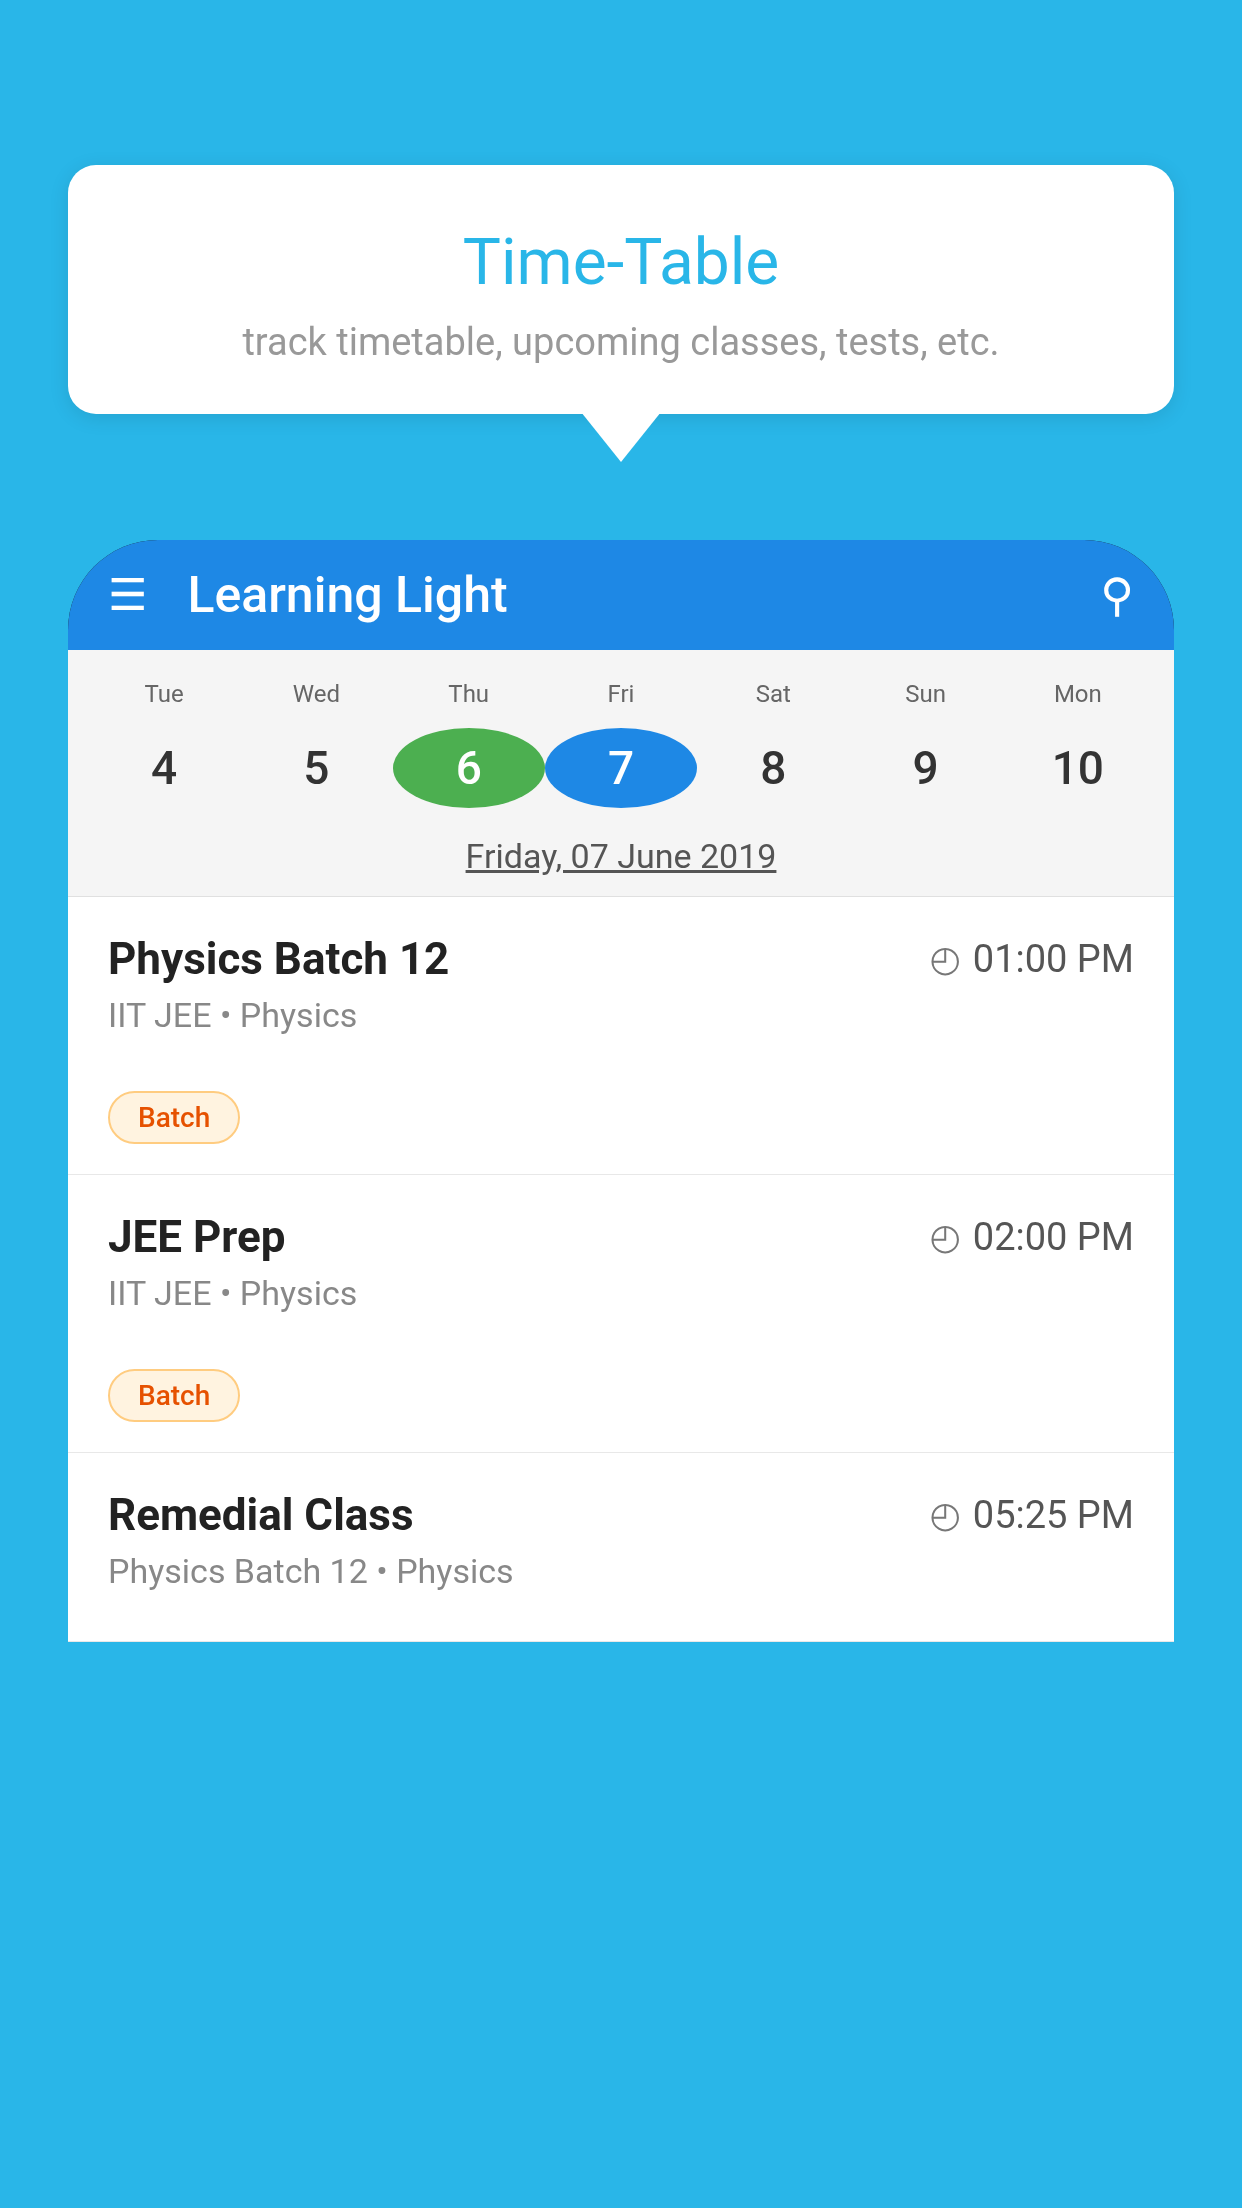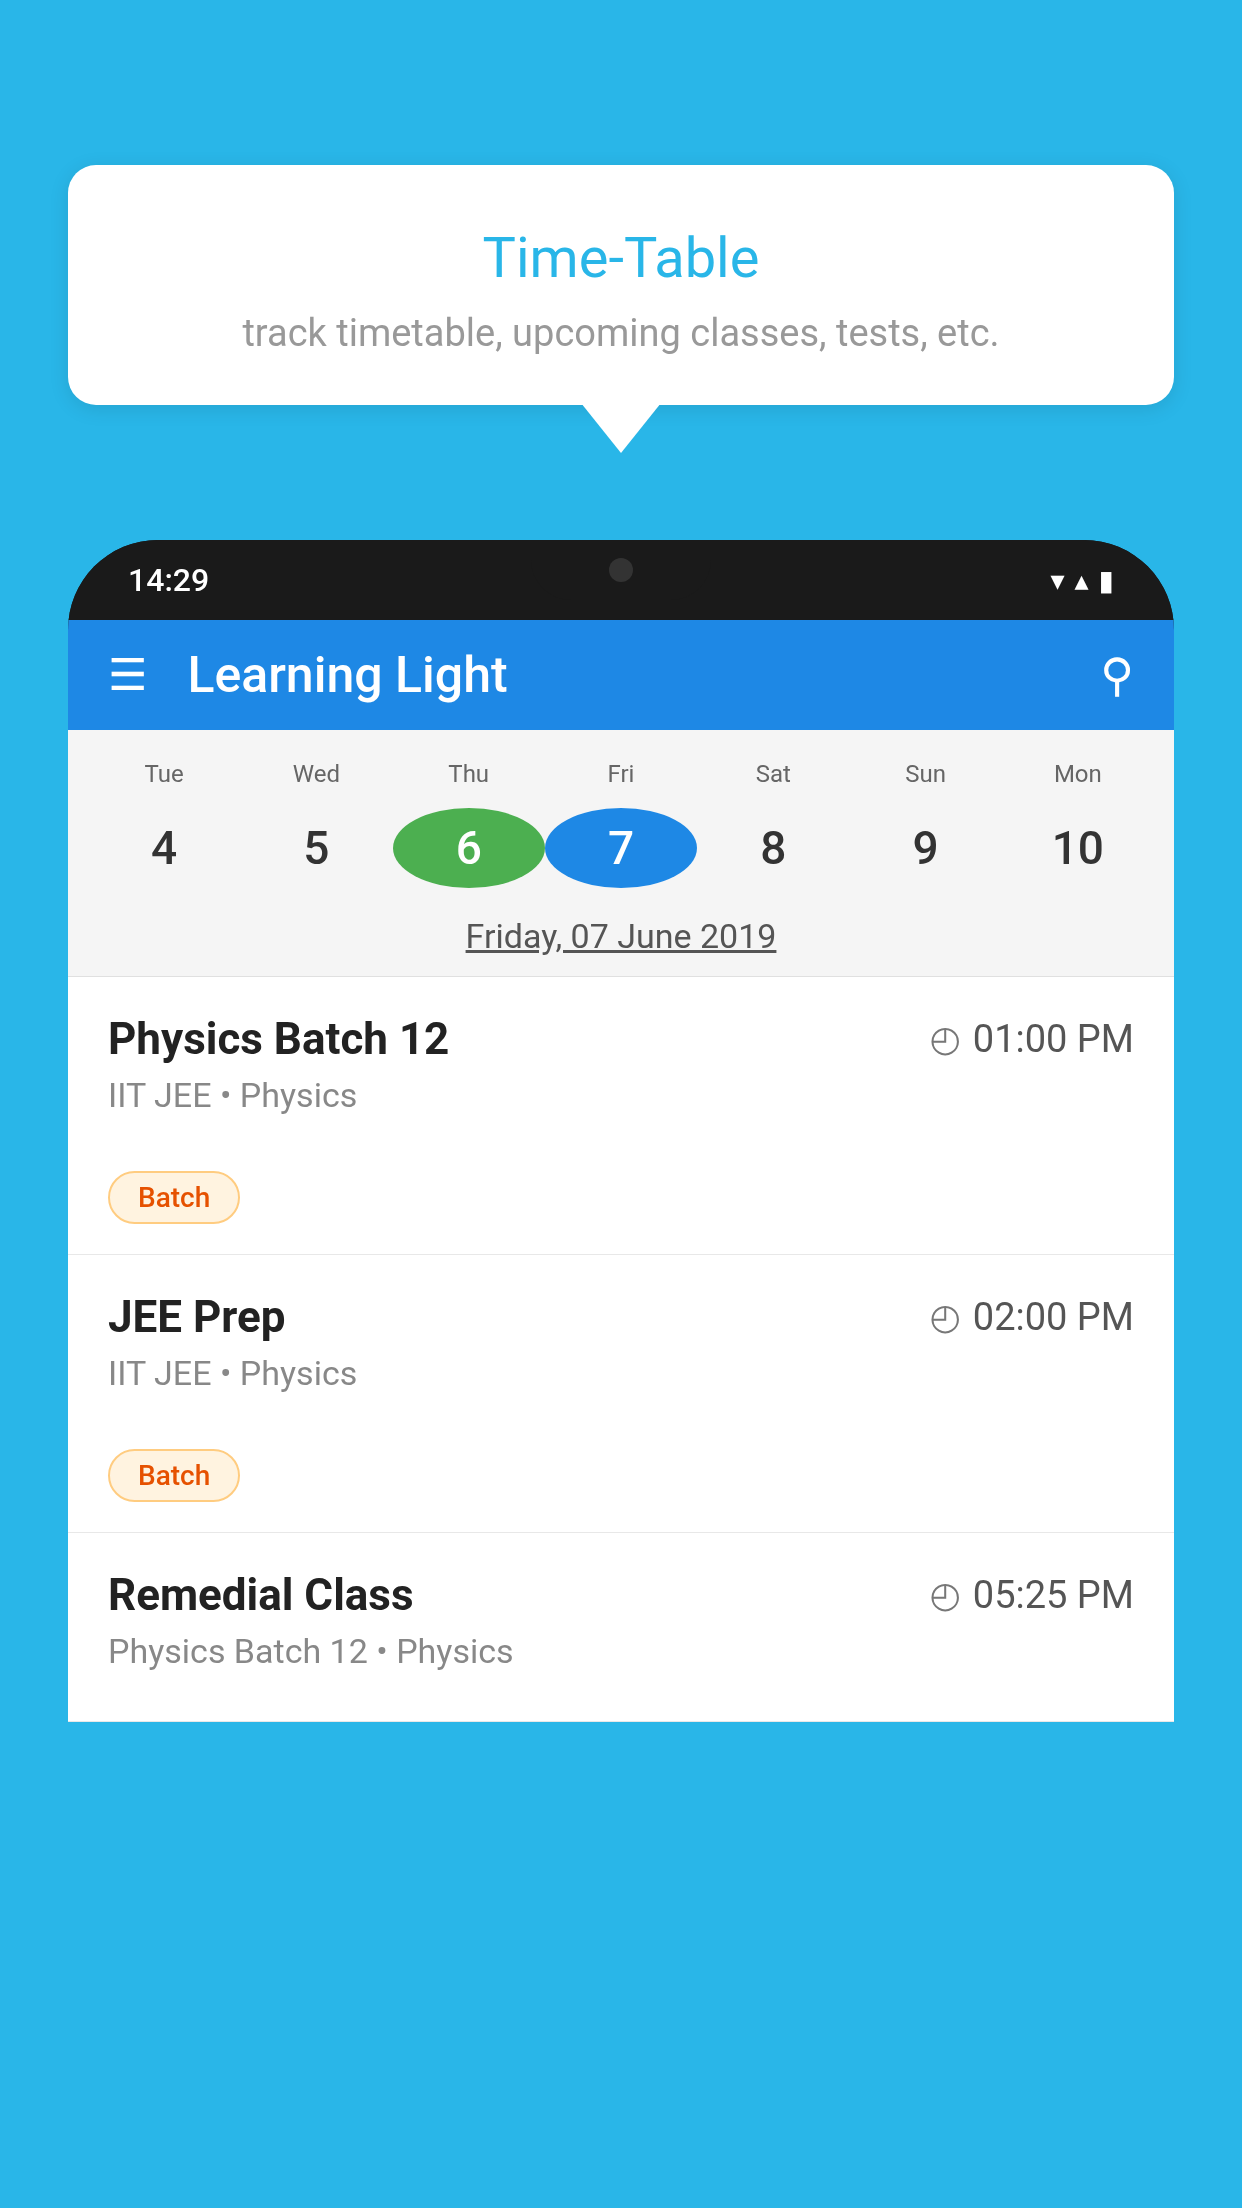--- a/index.html
+++ b/index.html
@@ -34,21 +34,21 @@
       left: 50%;
       transform: translateX(-50%);
       width: 0;
       height: 0;
       border-left: 40px solid transparent;
       border-right: 40px solid transparent;
       border-top: 50px solid #fff;
     }
 
     .tooltip-title {
-      font-size: 56px;
+      font-size: 64px;
       color: #29b6e8;
       font-weight: 400;
       margin-bottom: 20px;
     }
 
     .tooltip-subtitle {
       font-size: 38px;
       color: #999;
       font-weight: 400;
     }
@@ -284,31 +284,20 @@
 <body>
 
 <div class="tooltip-card">
   <div class="tooltip-title">Time-Table</div>
   <div class="tooltip-subtitle">track timetable, upcoming classes, tests, etc.</div>
 </div>
 
 <div class="phone-wrapper">
   <div class="phone-body">
 
-    <div class="phone-top-bar">
-      <span class="status-time">14:29</span>
-      <div class="phone-notch">
-        <div class="camera-dot"></div>
-      </div>
-      <div class="status-icons">
-        <span class="status-icon">▾</span>
-        <span class="status-icon">▴</span>
-        <span class="status-icon">▮</span>
-      </div>
-    </div>
 
     <div class="app-bar">
       <span class="hamburger-icon">☰</span>
       <span class="app-title">Learning Light</span>
       <span class="search-icon">⚲</span>
     </div>
 
     <div class="calendar-strip">
       <div class="day-headers">
 

